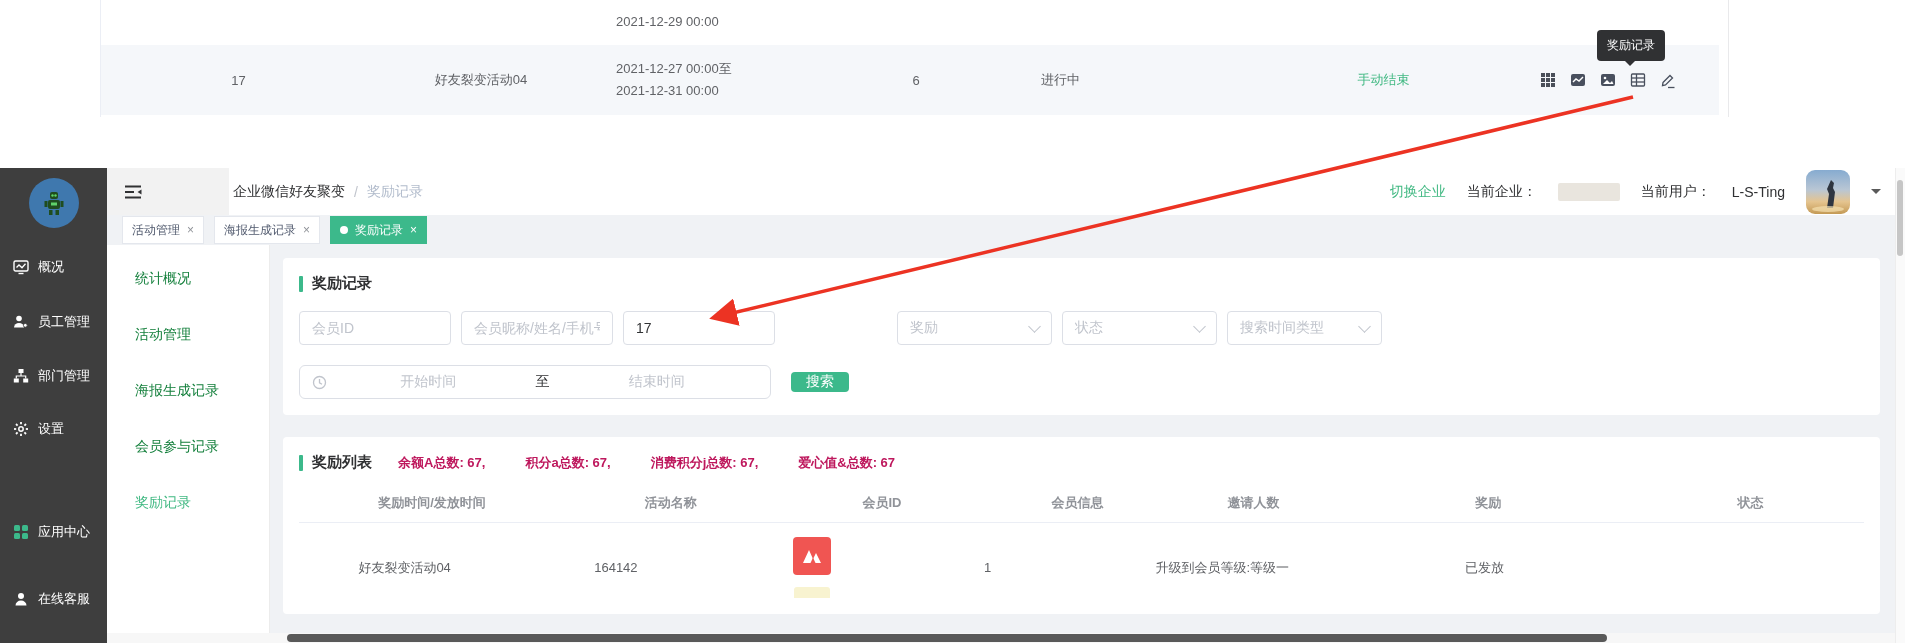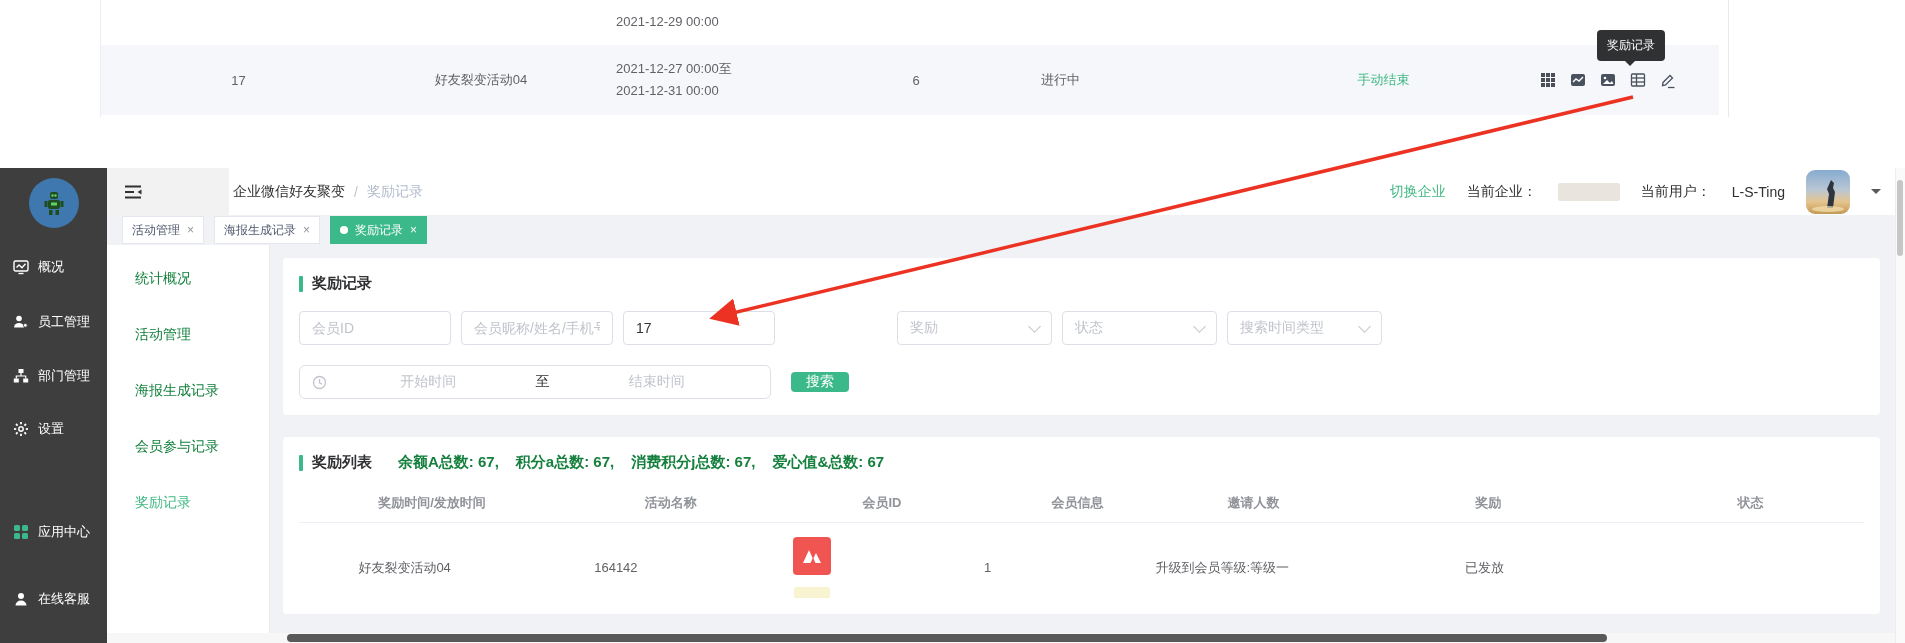--- a/index.html
+++ b/index.html
@@ -88,21 +88,21 @@
   .form-row2{display:flex;margin-top:20px;align-items:center;}
   .date-box{width:472px;height:34px;border:1px solid #dcdfe6;border-radius:6px;display:flex;align-items:center;
     padding:0 12px;box-sizing:border-box;font-size:14px;cursor:text;}
   .date-ph{flex:1;text-align:center;color:#c0c4cc;}
   .zhi{color:#303133;padding:0 6px;}
   .search-btn{margin-left:20px;width:58px;height:20px;background:#3cb98b;color:#fff;border:none;border-radius:4px;
     font-size:14px;cursor:pointer;font-family:inherit;}
 
   .card.list{margin-top:22px;padding:16px 16px 0;}
   .list-head{display:flex;align-items:center;}
-  .stats{margin-left:26px;display:flex;gap:17px;font-size:15px;color:#15803d;font-weight:bold;}
+  .stats{margin-left:26px;display:flex;gap:40px;font-size:13px;color:#be185d;font-weight:bold;}
 
   .rtable{margin-top:12px;font-size:13px;color:#606266;}
   .thead{display:flex;align-items:center;height:38px;color:#909399;font-weight:bold;}
   .trow{display:flex;align-items:center;border-top:1px solid #ebeef5;padding:14px 0 16px;}
   .tc{text-align:center;}
   .tc1{width:17%;}.tc2{width:13.5%;}.tc3{width:13.5%;}.tc4{width:11.5%;}.tc5{width:11%;}.tc6{width:19%;}.tc7{width:14.5%;}
   .two-line{line-height:1.85;}
   .red-logo{width:38px;height:38px;border-radius:4px;background:#f05552;margin:0 auto;
     display:flex;align-items:center;justify-content:center;}
   .next-avatar-hint{width:36px;height:11px;background:#f8f3d0;border-radius:3px 3px 0 0;margin:12px auto 0;}

